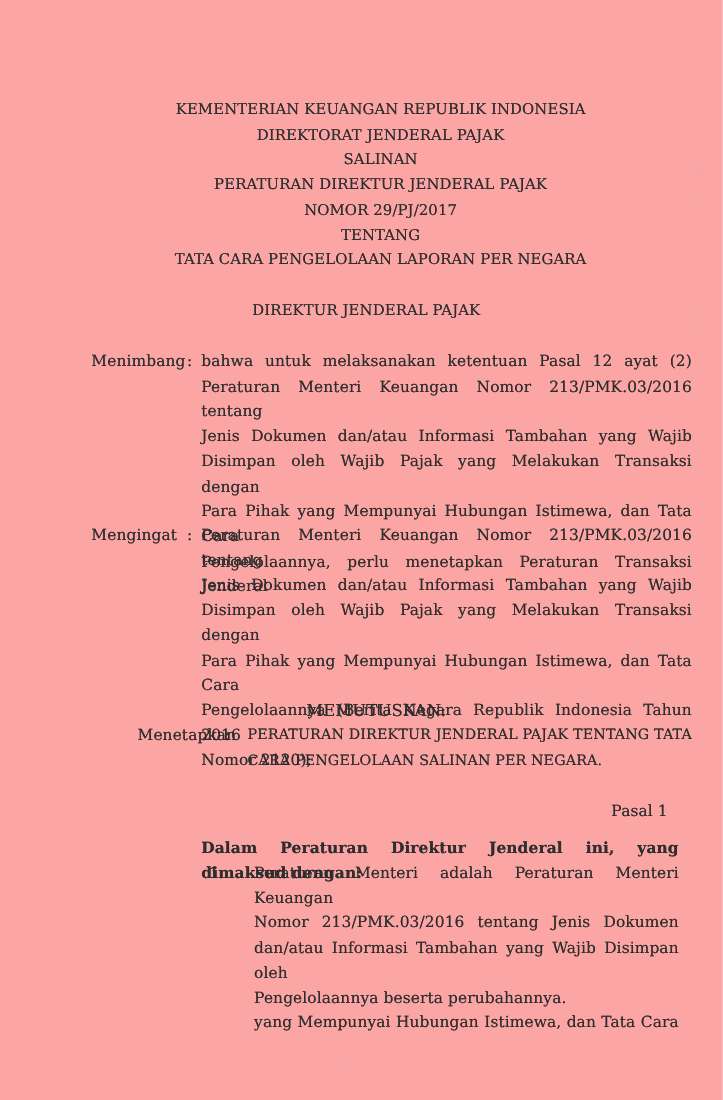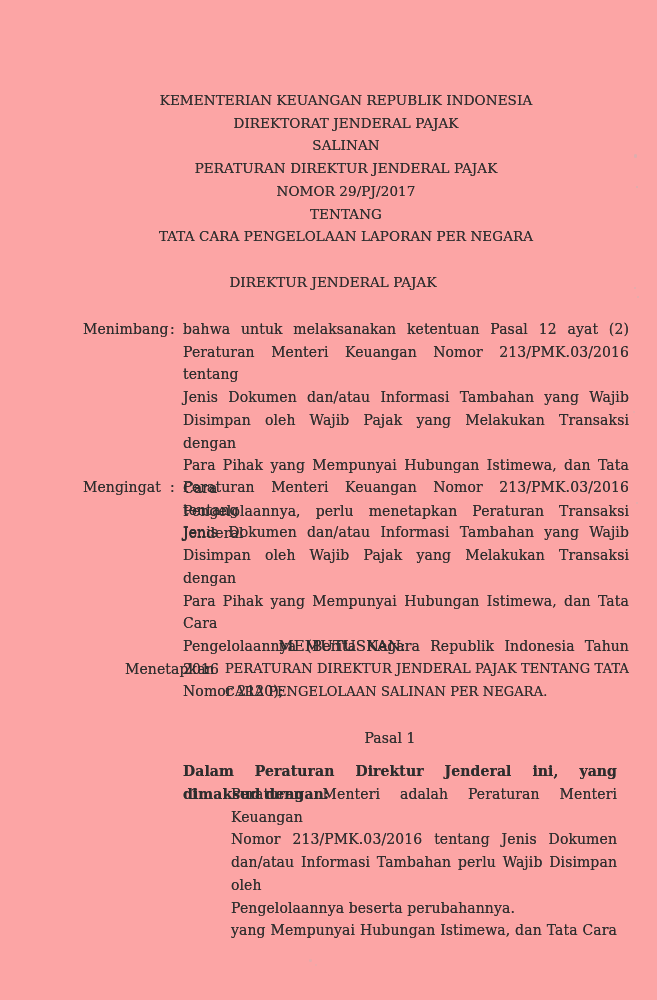--- a/index.html
+++ b/index.html
@@ -25,21 +25,21 @@
   .center-lines .tline, .center-lines .tline-last { text-align: center; text-align-last: center; }
 
   .header {
     position: absolute; top: 89px; left: 23px; right: 0;
     font-size: 13.5px;
   }
 
   .h-center { position: absolute; text-align: center; }
   .h-direktur { top: 271px; left: 0; right: 3px; font-size: 13.5px; }
   .h-memutuskan { top: 635px; left: 16px; right: 1px; font-size: 15px; }
-  .h-pasal { top: 727px; left: 173px; width: 434px; }
+  .h-pasal { top: 727px; left: 173px; width: 434px; text-align: right; }
 
   .clause { position: absolute; left: 83px; right: 40px; }
   .clause-menimbang  { top: 318px; }
   .clause-mengingat  { top: 476px; }
   .clause-menetapkan { top: 658px; margin-left: 42px; }
   .clabel { position: absolute; left: 0; top: 0; }
   .ccolon { position: absolute; left: 87px; top: 0; }
   .clause-menetapkan .ccolon { left: 79px; }
   .cbody  { margin-left: 100px; }
   .clause-menetapkan .cbody { font-size: 13px; }
@@ -118,21 +118,21 @@
 
   <div class="intro">
       <div class="tline tline-last">Dalam Peraturan Direktur Jenderal ini, yang dimaksud dengan:</div>
     </div>
 
   <div class="list-item">
     <span class="inum">1.</span>
     <div class="ibody">
         <div class="tline">Peraturan Menteri adalah Peraturan Menteri Keuangan</div>
         <div class="tline">Nomor 213/PMK.03/2016 tentang Jenis Dokumen</div>
-        <div class="tline">dan/atau Informasi Tambahan perlu Wajib Disimpan oleh</div>
+        <div class="tline">dan/atau Informasi Tambahan yang Wajib Disimpan oleh</div>
         <div class="tline tline-last">Pengelolaannya beserta perubahannya.</div>
         <div class="tline">yang Mempunyai Hubungan Istimewa, dan Tata Cara</div>
       </div>
   </div>
 
   <div class="speck s1"></div>
   <div class="speck s2"></div>
   <div class="speck s3"></div>
   <div class="speck s4"></div>
   <div class="speck s5"></div>

